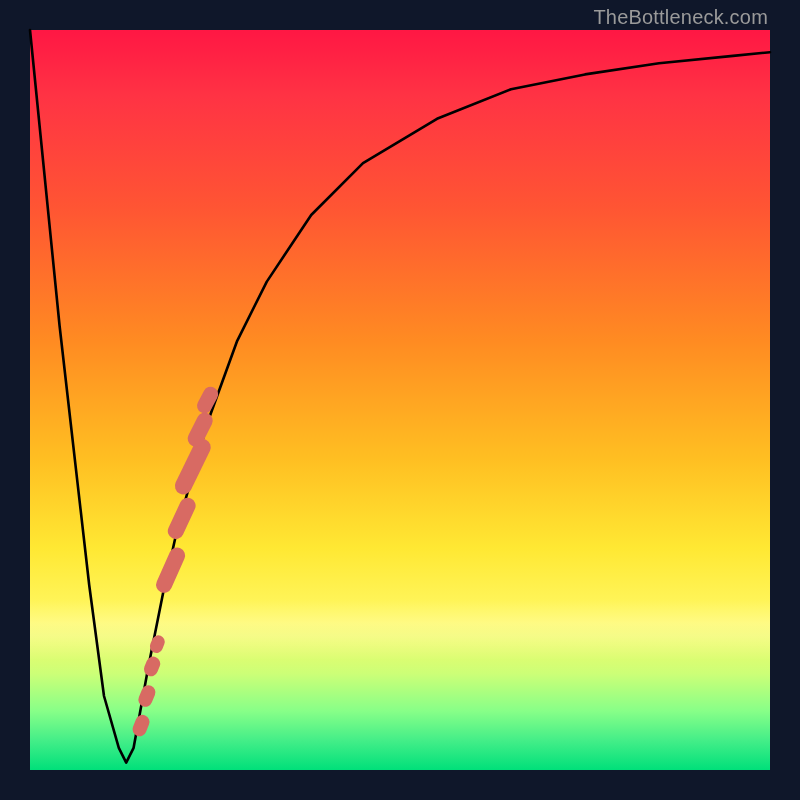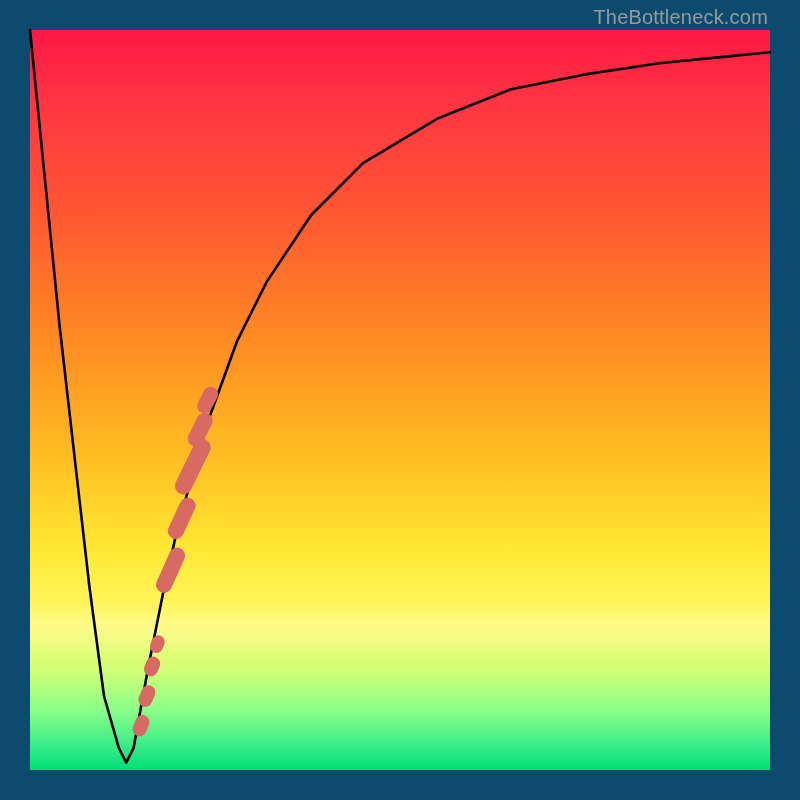--- a/index.html
+++ b/index.html
@@ -8,21 +8,21 @@
     width: 800px;
     height: 800px;
     overflow: hidden;
     background: #000;
     font-family: Arial, Helvetica, sans-serif;
   }
   .frame {
     position: relative;
     width: 800px;
     height: 800px;
-    background: #0c4a6e;
+    background: #0f172a;
   }
   .plot-area {
     position: absolute;
     left: 30px;
     top: 30px;
     width: 740px;
     height: 740px;
     
     background: linear-gradient(
       to bottom,

